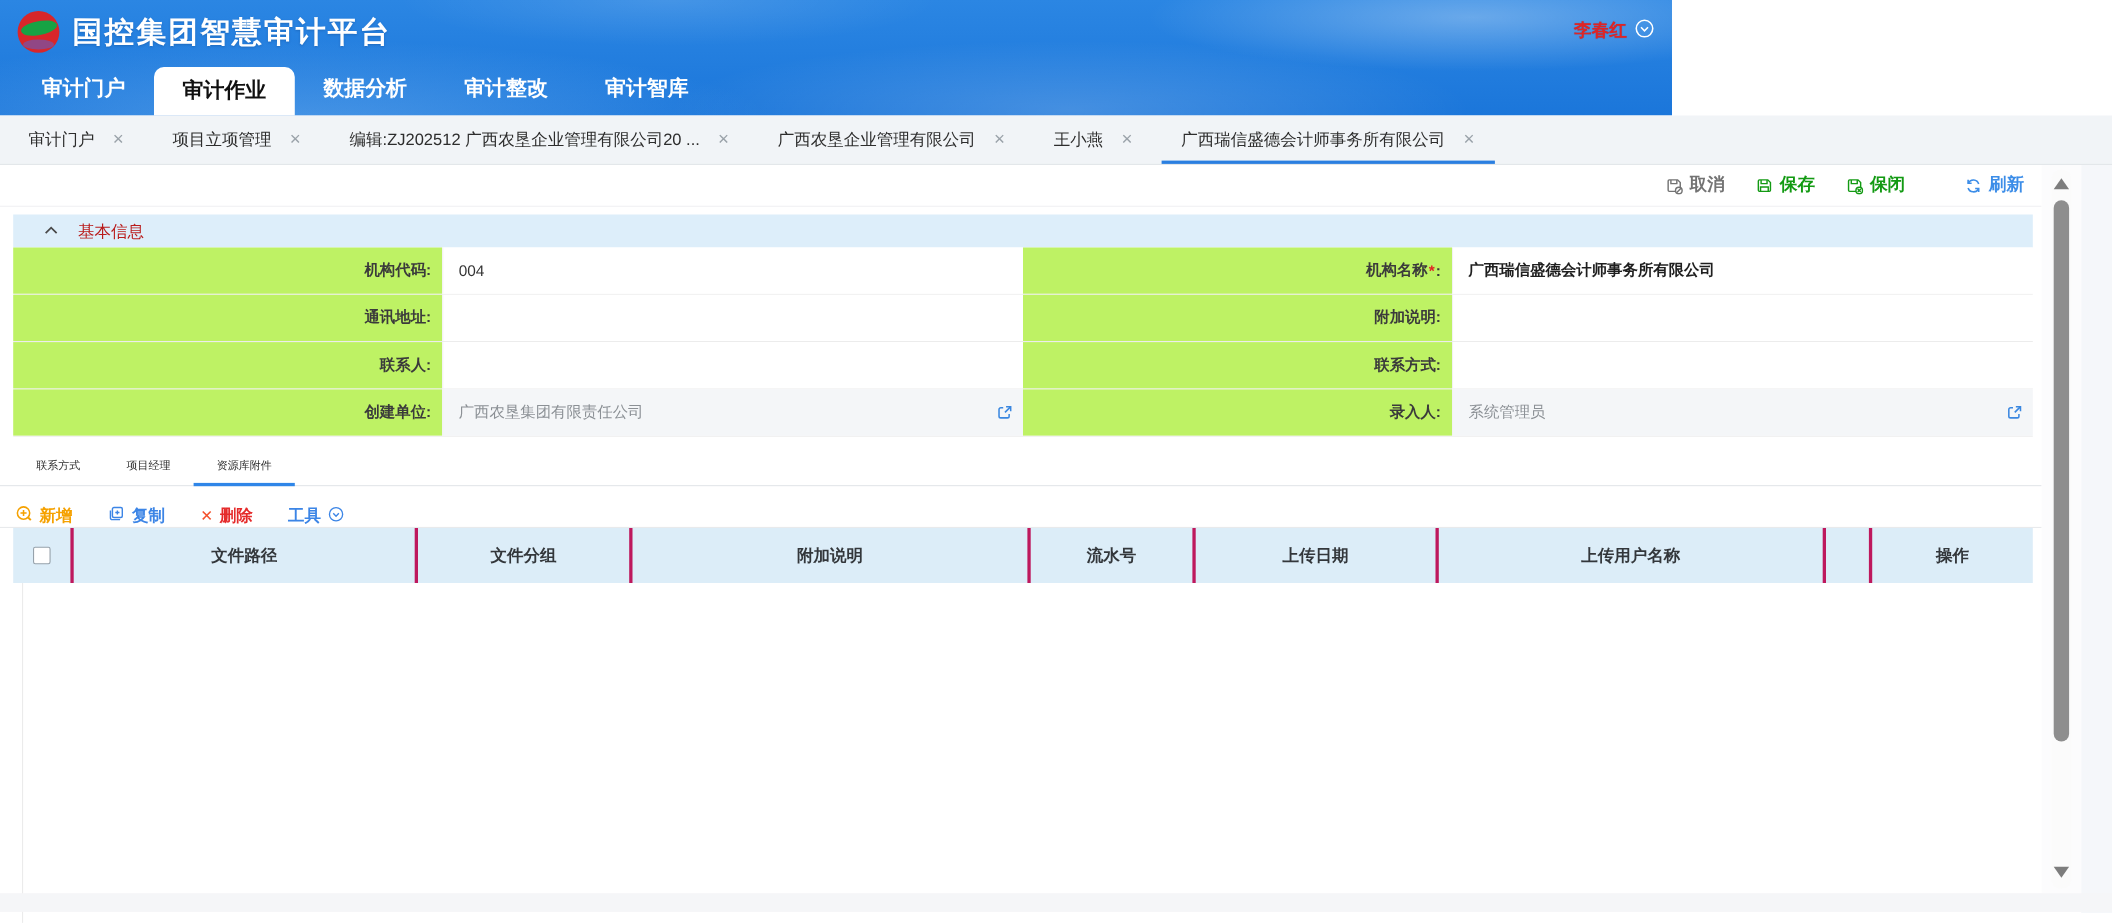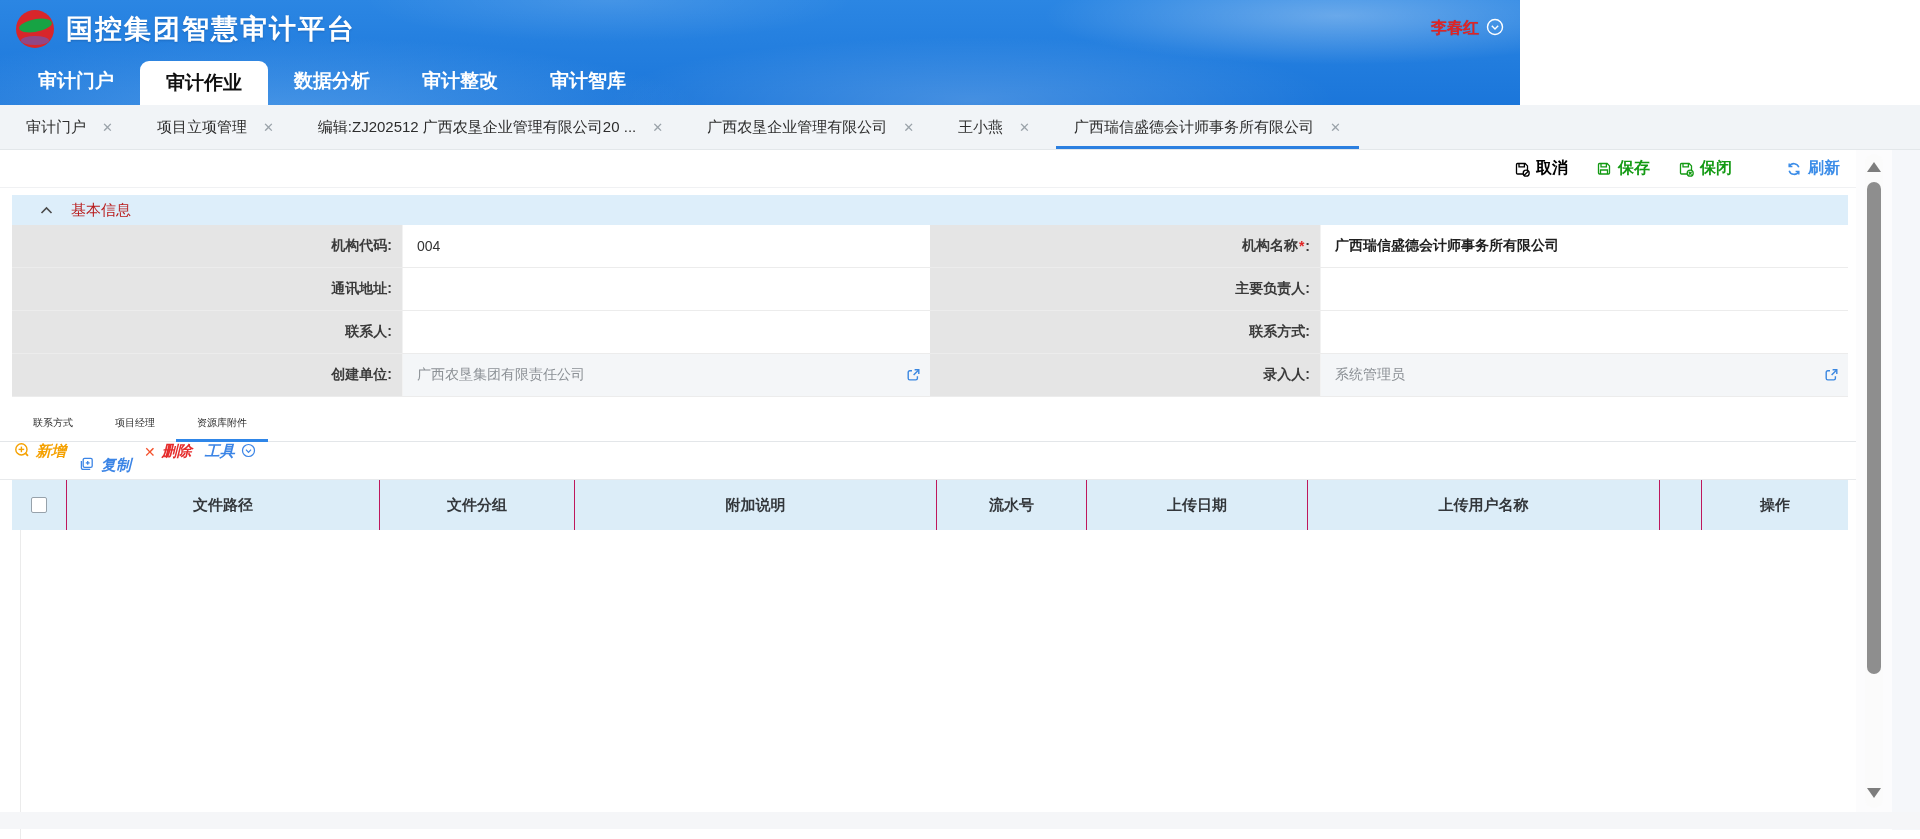--- a/index.html
+++ b/index.html
@@ -34,55 +34,55 @@
   .tab { position:relative; display:flex; align-items:center; gap:16px; padding:0 22px; font-size:15px; color:#2d2d2d; cursor:pointer; white-space:nowrap; }
   .tab-close { color:#9aa2a9; font-size:13px; }
   .tab.active::after { content:""; position:absolute; left:4px; right:4px; bottom:0; height:3px; background:#2b7fe0; }
 
   
   .content-main { position:absolute; left:0; top:150px; width:1856px; bottom:0; background:#fff; display:flex; flex-direction:column; }
 
   .action-row { height:38px; flex:0 0 auto; display:flex; align-items:center; justify-content:flex-end; gap:28px; padding-right:16px; border-bottom:1px solid #f0f1f3; }
   .act-btn { display:flex; align-items:center; gap:6px; font-size:16px; font-weight:bold; cursor:pointer; }
   .act-btn svg { display:block; }
-  .btn-cancel { color:#000000; }
+  .btn-cancel { color:#737373; }
   .btn-save, .btn-saveclose { color:#139a13; }
   .btn-refresh { color:#3c8de8; margin-left:26px; }
 
   .section-header { margin:7px 8px 0 12px; height:30px; background:#ddeefa; display:flex; align-items:center; gap:18px; padding-left:28px; flex:0 0 auto; }
   .section-title { font-size:15px; color:#b91c1c; }
 
   
   .form-grid { margin:0 8px 0 12px; flex:0 0 auto; }
   .f-row { display:flex; height:43px; border-bottom:1px solid #ececec; }
   .f-half { display:flex; width:918px; }
-  .f-label { width:390px; background:#e5e5e5; display:flex; align-items:center; justify-content:flex-end; padding-right:10px; font-size:14px; font-weight:bold; color:#3b3b3b; }
+  .f-label { width:390px; background:#bef264; display:flex; align-items:center; justify-content:flex-end; padding-right:10px; font-size:14px; font-weight:bold; color:#3b3b3b; }
   .f-label .req { color:#e02424; margin:0 1px; }
   .f-value { position:relative; width:528px; background:#fff; display:flex; align-items:center; padding:0 30px 0 14px; font-size:14px; color:#333; border-left:1px solid #f2f2f2; }
   .f-value.emphasis { font-weight:bold; color:#1f1f1f; }
   .f-value.readonly { background:#f4f6f8; color:#8b9095; }
   .f-value .ext-link { position:absolute; right:9px; top:50%; transform:translateY(-50%); }
 
   
   .subtabs { margin-top:7px; height:38px; flex:0 0 auto; display:flex; align-items:stretch; padding-left:12px; border-bottom:1px solid #e3e6e9; }
   .subtab { position:relative; display:flex; align-items:center; padding:0 21px; font-size:10px; color:#2d2d2d; cursor:pointer; }
   .subtab.active::after { content:""; position:absolute; left:0; right:0; bottom:-1px; height:3px; background:#2f86e8; }
 
   
-  .grid-toolbar { height:38px; flex:0 0 auto; display:flex; align-items:flex-start; gap:13px; padding-left:14px; border-bottom:1px solid #e8eaec;font-style:italic; }
+  .grid-toolbar { height:38px; flex:0 0 auto; display:flex; align-items:flex-end; gap:32px; padding-left:14px; border-bottom:1px solid #e8eaec; }
   .tool-btn { display:flex; align-items:center; gap:6px; font-size:15px; font-weight:bold; cursor:pointer; }
   .tb-add { color:#f5a100; }
   .tb-copy { color:#3c85e6;margin-top:14px; }
   .tb-del { color:#e52b2b; }
   .tb-del .x { color:#f4512c; font-size:14px; font-weight:bold; }
   .tb-tools { color:#3c85e6; }
 
   
   .table-header { margin:0 8px 0 12px; height:50px; flex:0 0 auto; display:flex; background:#dcedf8; }
-  .th { display:flex; align-items:center; justify-content:center; font-size:15px; font-weight:bold; color:#33373b; border-right:1px solid #be185d; }
+  .th { display:flex; align-items:center; justify-content:center; font-size:15px; font-weight:bold; color:#33373b; border-right:3px solid #be185d; }
   .th:last-child { border-right:none; }
   .checkbox { width:16px; height:16px; background:#fff; border:1px solid #97a2ab; border-radius:2px; cursor:pointer; }
   .table-body { position:relative; flex:1 1 auto; margin:0 8px 0 12px; background:#fff; }
   .table-body::before { content:""; position:absolute; left:8px; top:0; bottom:0; width:1px; background:#ebebeb; }
 
   .bottom-strip { position:absolute; left:0; right:0; top:812px; height:17px; background:#f5f6f8; }
 
   
   .vscroll { position:absolute; left:1856px; top:150px; width:36px; height:662px; background:#fcfcfd; }
   .vscroll .track { position:absolute; left:9px; top:4px; bottom:4px; width:18px; background:#fbfbfb; border-radius:9px; }
@@ -223,21 +223,21 @@
           </div>
         </div>
         <div class="f-row">
           <div class="f-half">
             <div class="f-label">通讯地址:</div>
             <div class="f-value">
               <span class="f-text"></span>
             </div>
           </div>
           <div class="f-half">
-            <div class="f-label">主要负责人:</div>
+            <div class="f-label">附加说明:</div>
             <div class="f-value">
               <span class="f-text"></span>
             </div>
           </div>
         </div>
         <div class="f-row">
           <div class="f-half">
             <div class="f-label">联系人:</div>
             <div class="f-value">
               <span class="f-text"></span>

